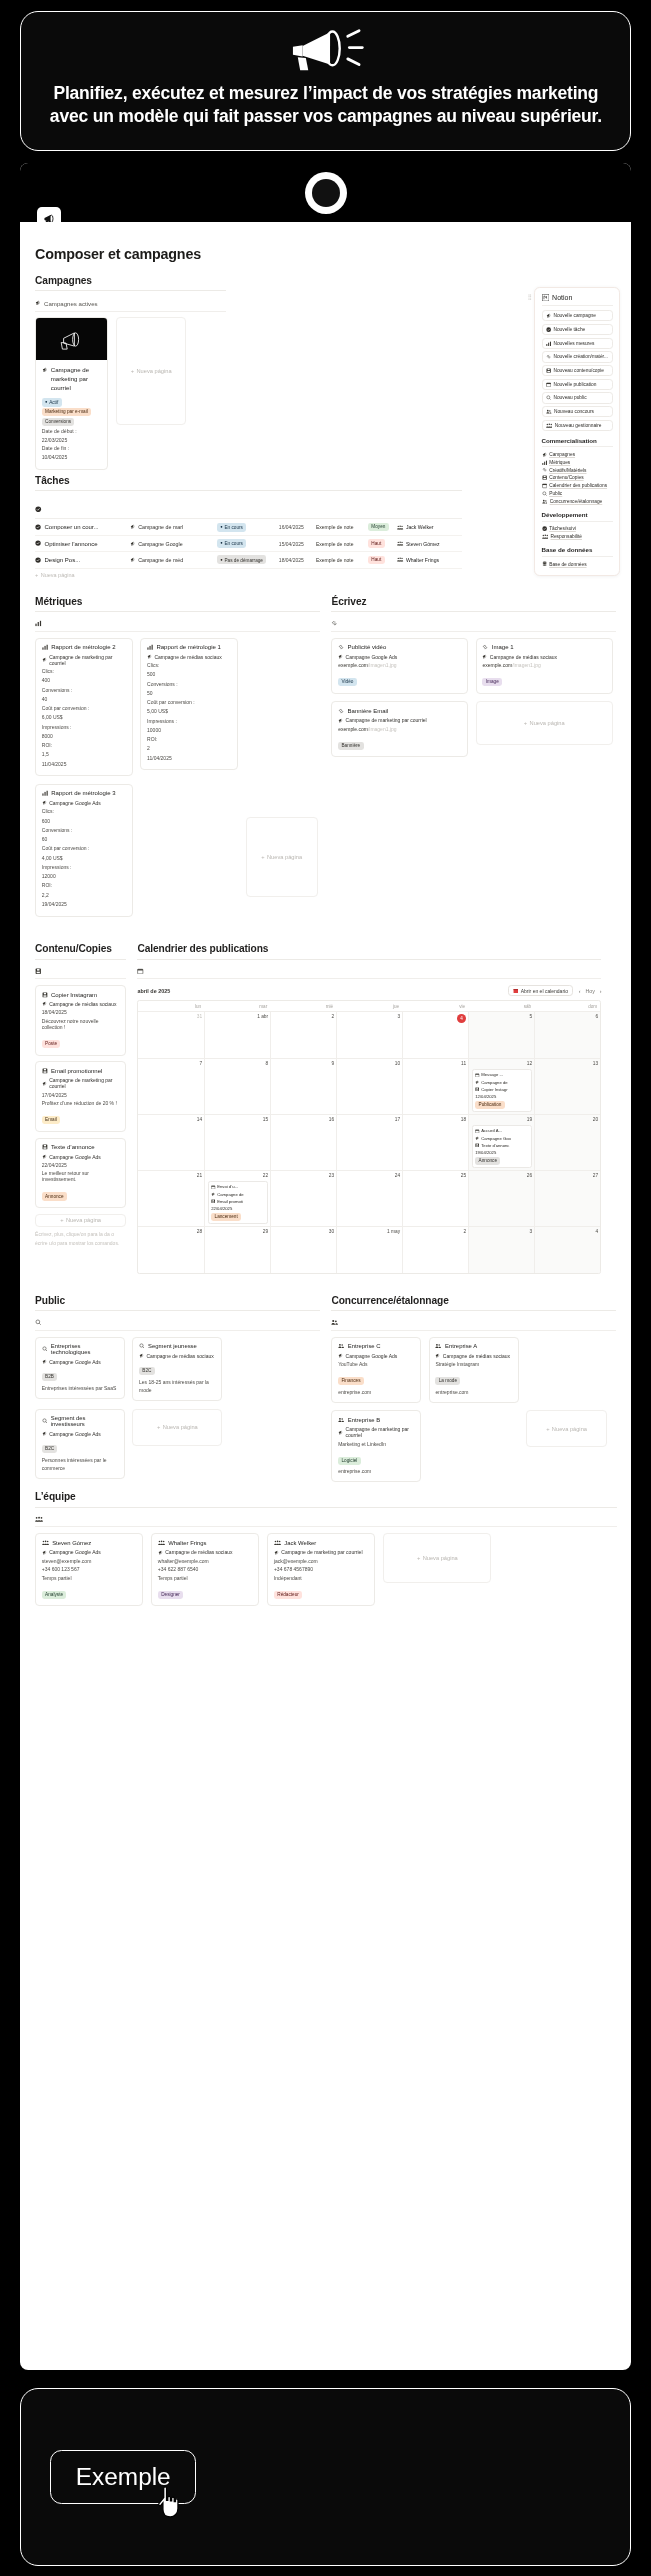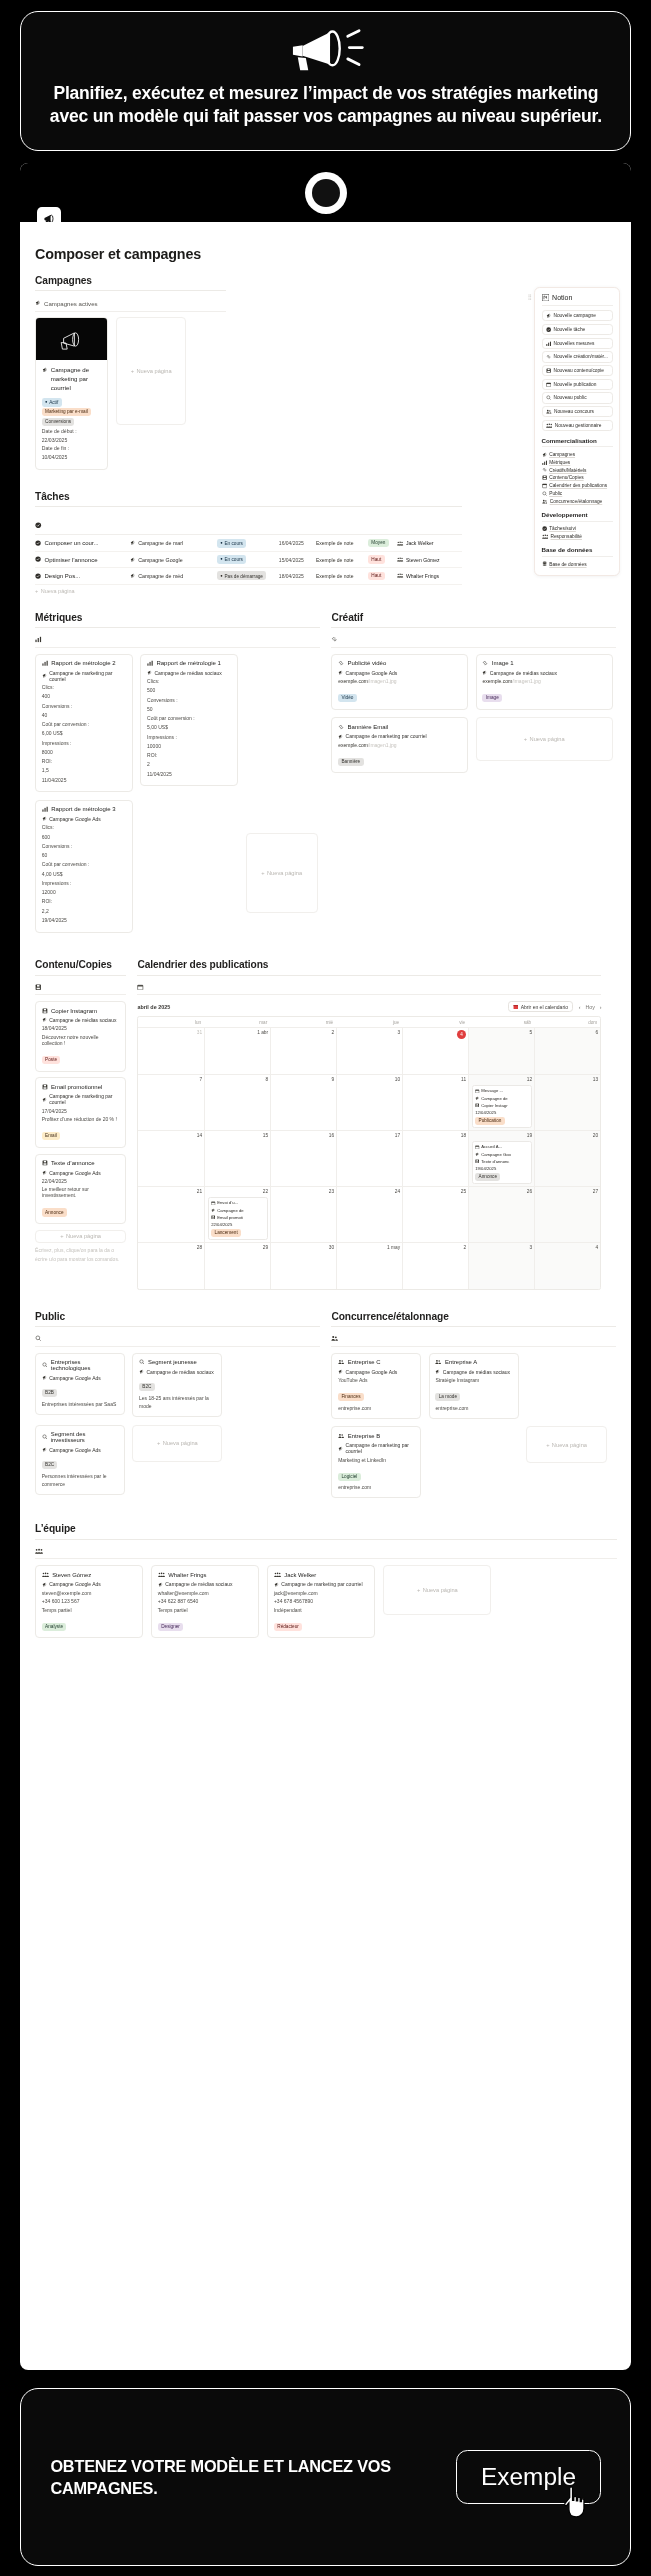--- a/index.html
+++ b/index.html
@@ -497,21 +497,21 @@
             </div>
           </div>
         </div>
         <div class="newpage" style="width:70px;height:108px">
           <span>+</span>
           <span>Nueva página</span>
         </div>
       </div>
     </div>
 
-    <div class="sectionwrap" style="margin-top:21px; width:456px">
+    <div class="sectionwrap" style="margin-top:5px; width:456px">
       <div class="sec-h">Tâches</div>
       <div class="sec-rule"></div>
       <div class="tbl-head">
         <span class="ic">
           <svg width="6.5" height="6.5" viewBox="0 0 16 16">
               <circle cx="8" cy="8" r="7" fill="#2f2d29"></circle>
               <path d="M4.6 8.2 L6.8 10.4 L11.3 5.8" stroke="#fff" stroke-width="1.6" fill="none"></path>
             </svg>
         </span>
       </div>
@@ -763,21 +763,21 @@
           <div style="width:72px">
             <div class="newpage" style="height:80px;margin-top:179px">
               <span>+</span>
               <span>Nueva página</span>
             </div>
           </div>
         </div>
       </div>
 
       <div style="width:285px">
-        <div class="sec-h">Créatif</div>
+        <div class="sec-h">Écrivez</div>
         <div class="sec-rule"></div>
         <div class="sec-sub">
           <span class="ic">
             <svg width="6.5" height="6.5" viewBox="0 0 16 16">
                 <path d="M6 10 L10 6" stroke="#37352f" stroke-width="1.4"></path>
                 <path d="M4.5 8.6 A2.6 2.6 0 0 1 8.2 4.9 L9.4 3.7" stroke="#37352f" stroke-width="1.4" fill="none"></path>
                 <path d="M11.5 7.4 A2.6 2.6 0 0 1 7.8 11.1 L6.6 12.3" stroke="#37352f" stroke-width="1.4" fill="none"></path>
               </svg>
           </span>
         </div>
@@ -1472,21 +1472,21 @@
                 <div class="newpage" style="height:37px">
                   <span>+</span>
                   <span>Nueva página</span>
                 </div>
               </div>
             </div>
           </div>
       </div>
     </div>
 
-    <div class="sectionwrap" style="margin-top:25px">
+    <div class="sectionwrap" style="margin-top:9px">
       <div class="sec-h">L’équipe</div>
       <div class="sec-rule"></div>
       <div class="sec-sub">
         <span class="ic">
           <svg width="8.1" height="6.5" viewBox="0 0 20 16">
               <circle cx="4" cy="4.5" r="2.1" fill="#37352f"></circle>
               <circle cx="10" cy="4" r="2.3" fill="#37352f"></circle>
               <circle cx="16" cy="4.5" r="2.1" fill="#37352f"></circle>
               <path d="M0.5 14c0-2 1.6-3.3 3.5-3.3S7.5 12 7.5 14z" fill="#37352f"></path>
               <path d="M6 14c0-2.2 1.8-3.7 4-3.7S14 11.8 14 14z" fill="#37352f"></path>
@@ -1595,21 +1595,20 @@
             </div>
           </div>
         </div>
     </div>
 
     <div style="height:36px"></div>
   </div>
 </div>
 
 <div class="cta">
-  <div class="cta-text">OBTENEZ VOTRE MODÈLE ET LANCEZ VOS CAMPAGNES.</div>
   <div class="cta-btn">
     <span>Exemple</span>
     <span class="cta-cursor">
       <svg width="28" height="34" viewBox="0 0 34 42">
         <path d="M8 4 C8 1.8 11.5 1.8 11.5 4 L11.5 19 L13 19 L13 15.5 C13 13.4 16.3 13.4 16.3 15.5 L16.3 19.5 L17.8 19.5 L17.8 16.5 C17.8 14.5 21 14.5 21 16.5 L21 20.5 L22.5 20.5 L22.5 18.5 C22.5 16.6 25.6 16.6 25.6 18.5 L25.6 29 C25.6 35 21.5 39.5 16 39.5 C10.5 39.5 7 35.5 7 30 L7 22 L4.5 25 C3 26.5 0.8 24.5 2.2 22.8 L8 15.5 Z" fill="#fff" stroke="#000" stroke-width="1.6"></path>
       </svg>
     </span>
   </div>
 </div>
 

